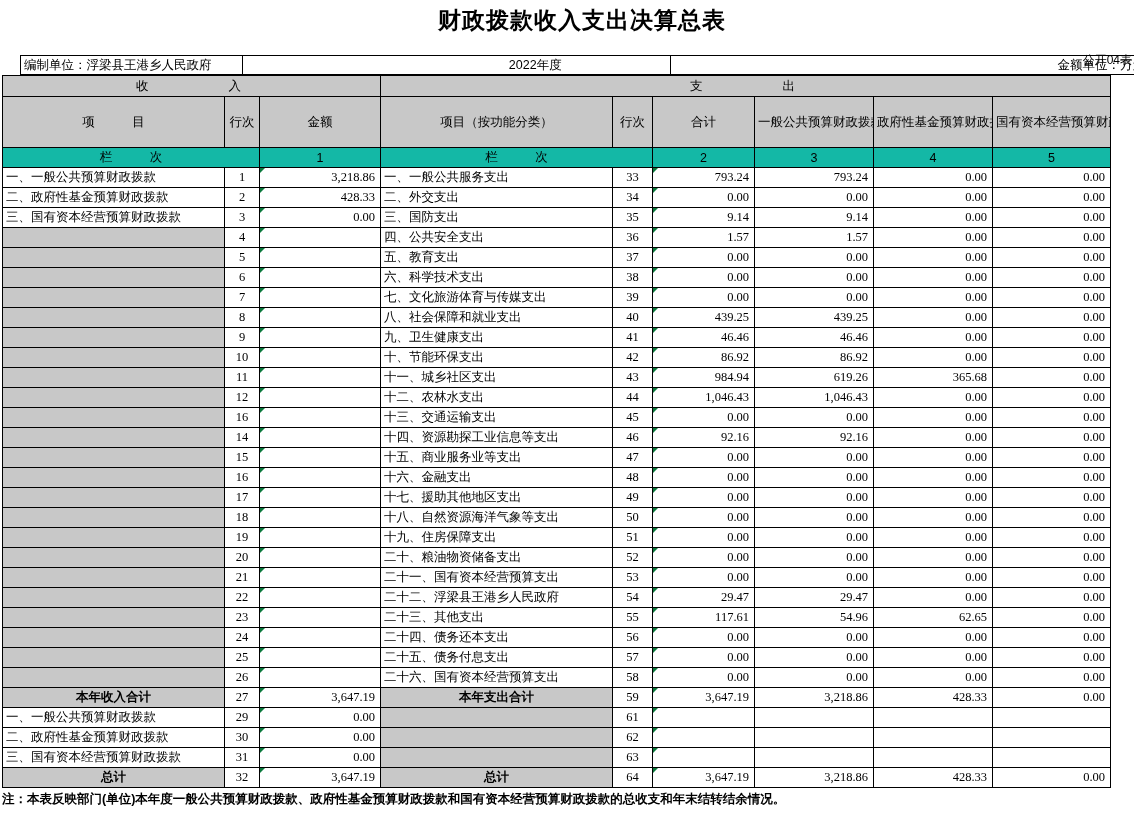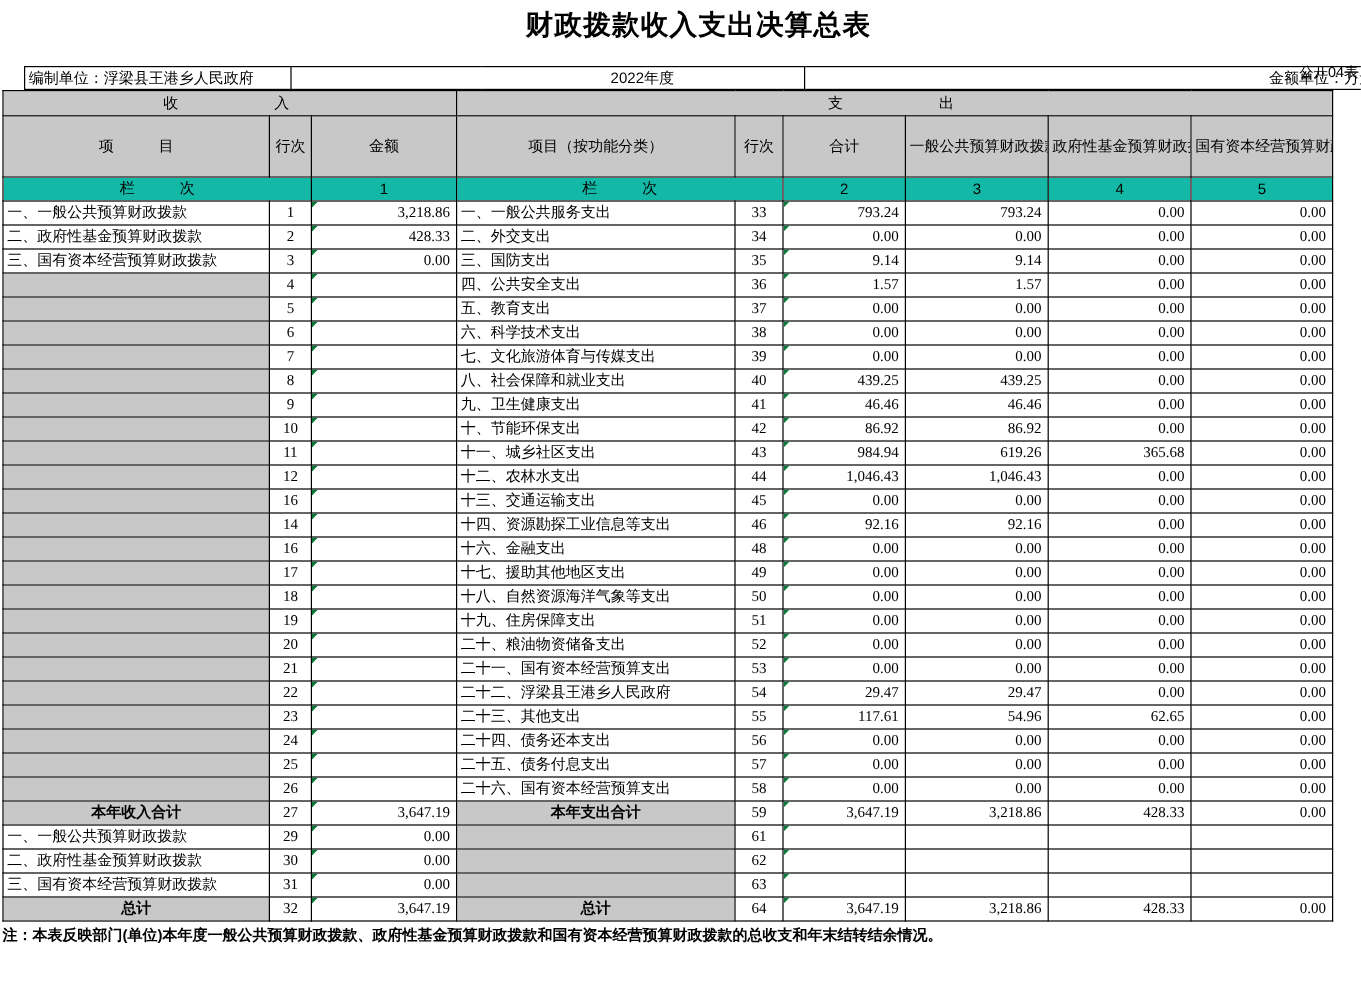--- a/index.html
+++ b/index.html
@@ -330,20 +330,31 @@
           <td class="rgt num marker "></td>
           <td class="lft">十四、资源勘探工业信息等支出</td>
           <td class="ctr num">46</td>
           <td class="rgt num marker">92.16</td>
           <td class="rgt num">92.16</td>
           <td class="rgt num">0.00</td>
           <td class="rgt num">0.00</td>
         </tr>
         <tr>
           <td class="grey"></td>
+          <td class="ctr num">15</td>
+          <td class="rgt num marker "></td>
+          <td class="lft">十五、商业服务业等支出</td>
+          <td class="ctr num">47</td>
+          <td class="rgt num marker">0.00</td>
+          <td class="rgt num">0.00</td>
+          <td class="rgt num">0.00</td>
+          <td class="rgt num">0.00</td>
+        </tr>
+        <tr>
+          <td class="grey"></td>
           <td class="ctr num">16</td>
           <td class="rgt num marker "></td>
           <td class="lft">十六、金融支出</td>
           <td class="ctr num">48</td>
           <td class="rgt num marker">0.00</td>
           <td class="rgt num">0.00</td>
           <td class="rgt num">0.00</td>
           <td class="rgt num">0.00</td>
         </tr>
         <tr>

